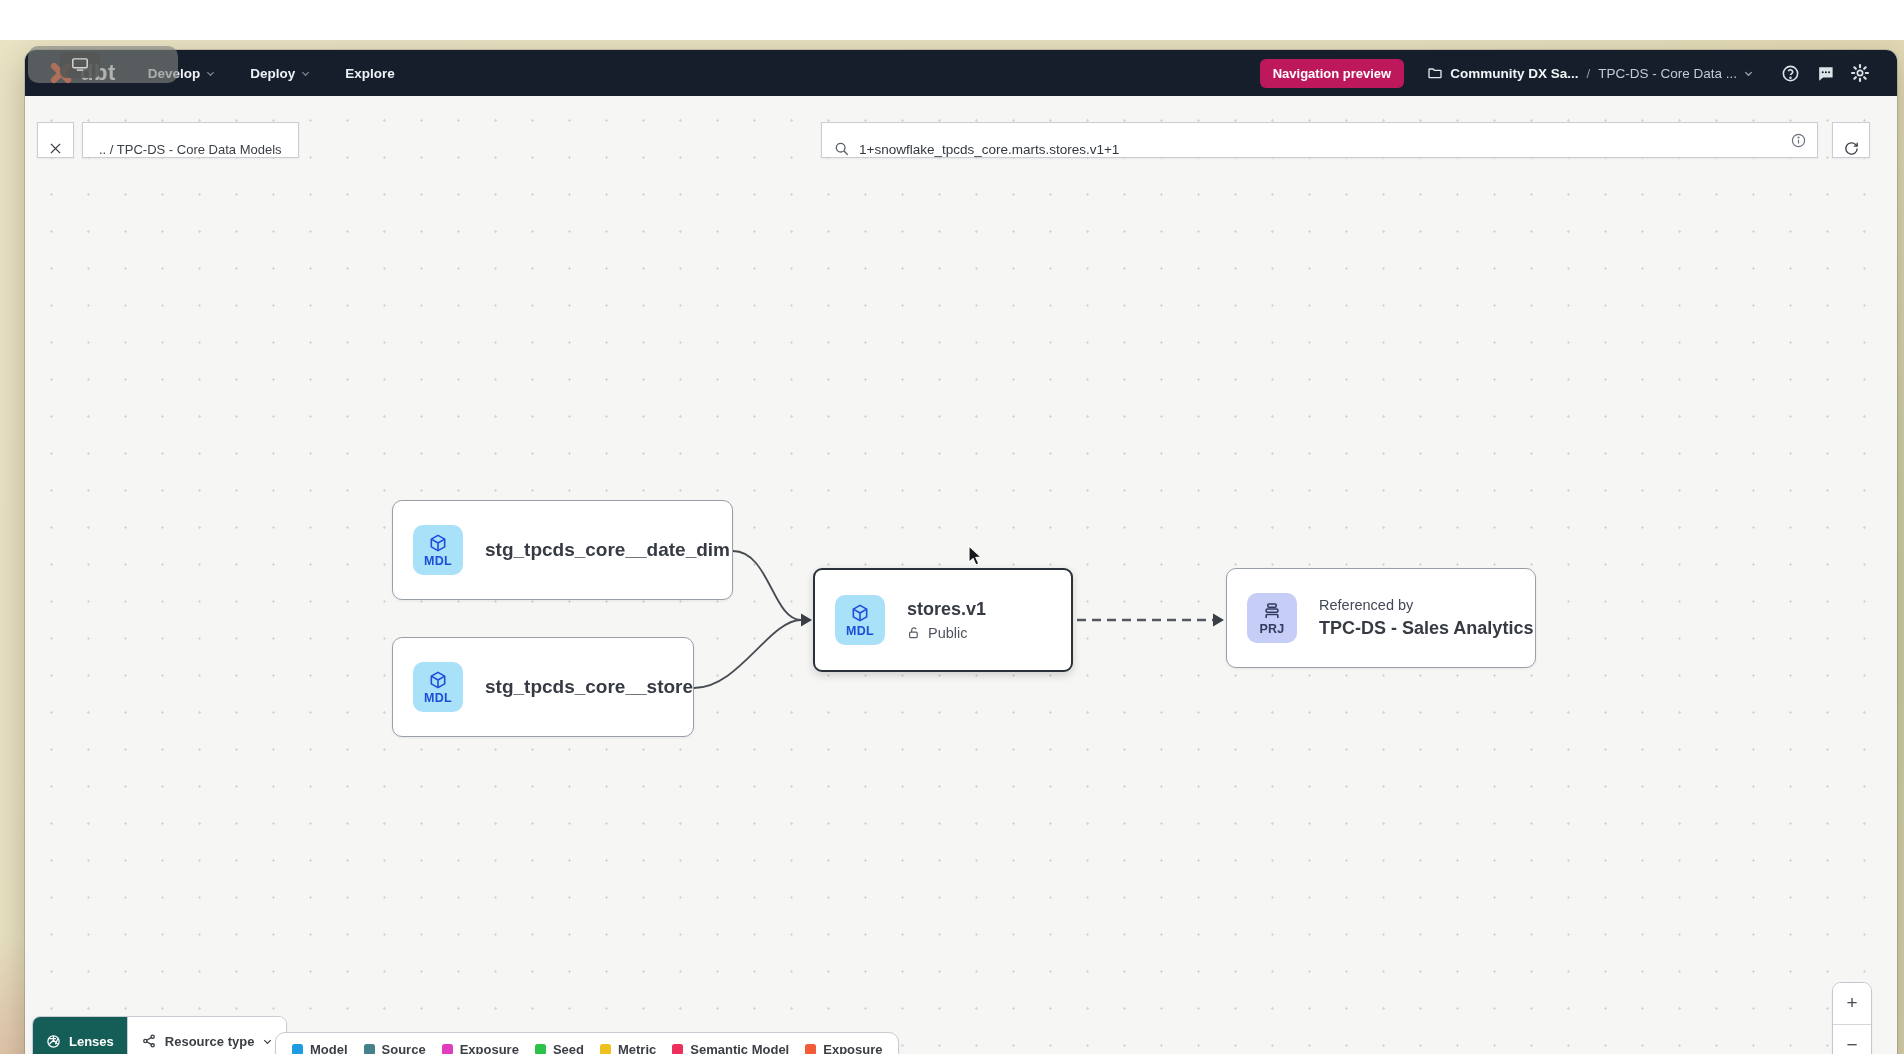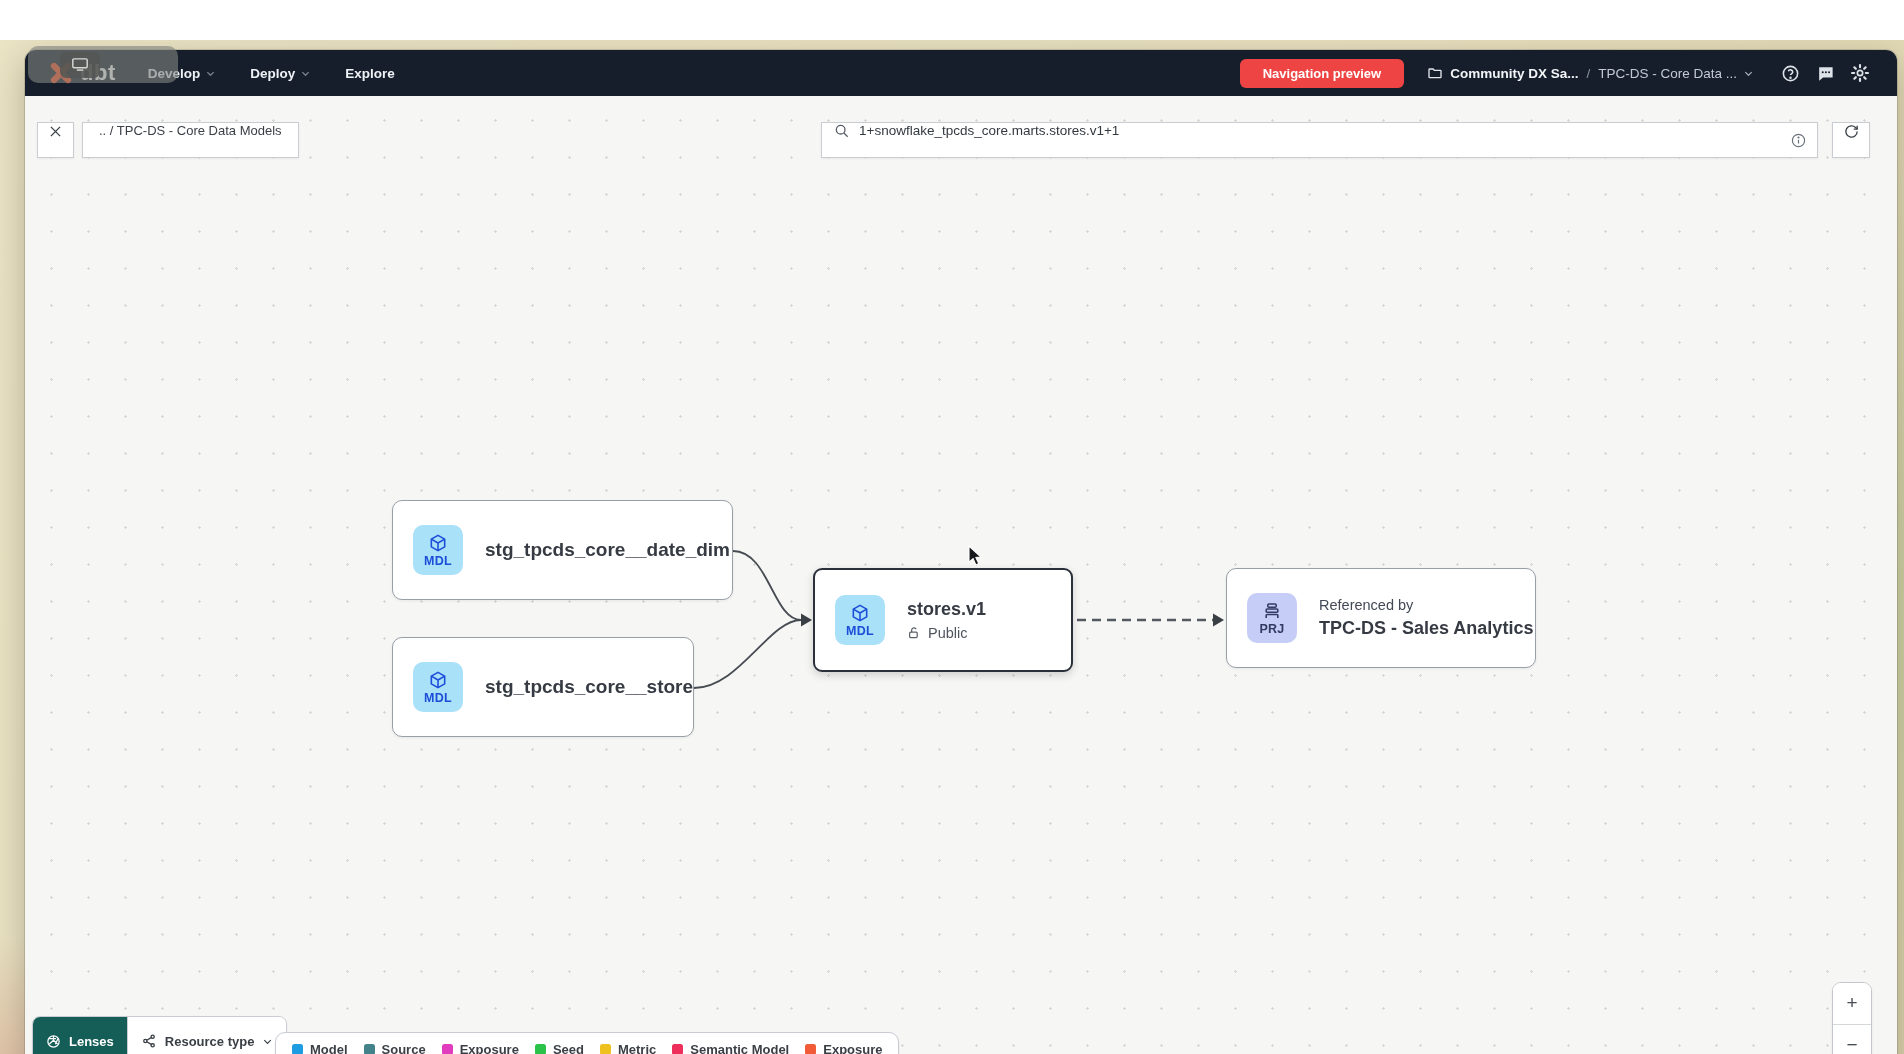--- a/index.html
+++ b/index.html
@@ -21,38 +21,38 @@
   .navbar {
     position:absolute; left:0; top:0; right:0; height:46px; background:#161e2b;
     display:flex; align-items:center; padding:0 26px 0 24px; gap:0;
   }
   .logo { display:flex; align-items:center; gap:7px; cursor:pointer; }
   .logo-text { color:#ffffff; font-size:22px; font-weight:bold; letter-spacing:.5px; }
   .nav-menu { display:flex; align-items:center; gap:34px; margin-left:32px; }
   .nav-item { display:flex; align-items:center; gap:5px; color:#eef1f5; font-size:13.5px; font-weight:bold; cursor:pointer; }
   .nav-item svg { opacity:.65; }
   .nav-right { margin-left:auto; display:flex; align-items:center; gap:15px; }
-  .preview-badge { background:#ef4444; color:#fff; font-size:13px; font-weight:bold; padding:7px 23px; border-radius:6px; cursor:pointer; }
+  .preview-badge { background:#be185d; color:#fff; font-size:13px; font-weight:bold; padding:7px 13px; border-radius:6px; cursor:pointer; }
   .crumb-group { display:flex; align-items:center; gap:8px; margin-left:8px;text-align:center; }
   .crumb-account { color:#f2f4f7; font-size:13.5px; font-weight:bold; display:flex; align-items:center; gap:7px; cursor:pointer; white-space:nowrap; }
   .crumb-sep { color:#8a94a2; font-size:13.5px; }
   .crumb-project { color:#c3cad4; font-size:13.5px; display:flex; align-items:center; gap:6px; cursor:pointer; white-space:nowrap; }
   .nav-icons { display:flex; align-items:center; gap:13px; margin-left:10px; }
   .nav-icon-btn { width:22px; height:22px; display:flex; align-items:center; justify-content:center; cursor:pointer; color:#dde2e8; }
   
   .canvas {
     position:absolute; left:0; top:46px; right:0; bottom:0; background:#f6f6f4;
     background-image:radial-gradient(circle, #d7d7d3 1.4px, rgba(0,0,0,0) 1.4px);
     background-size:37px 37px; background-position:8px 6px;
   }
   .edges { position:absolute; left:0; top:0; }
   
   .tool-chip {
     position:absolute; top:26px; height:36px; background:#ffffff; border:1px solid #c9cdd3;
-    border-radius:0; display:flex; align-items:flex-start; box-shadow:0 1px 2px rgba(30,35,45,.06);
+    border-radius:0; display:flex; align-items:flex-end; box-shadow:0 1px 2px rgba(30,35,45,.06);
   }
   .close-btn { left:12px; width:37px; justify-content:center; cursor:pointer; }
   .bc-chip { left:57px; padding:0 16px; cursor:pointer; }
   .bc-text { font-size:13px; color:#3a3f46; white-space:nowrap; }
   .searchbar { left:796px; width:997px; padding:0 34px 0 12px; }
   .searchbar .mag { margin-right:9px; color:#5a616a; display:flex; }
   .search-input { border:none; outline:none; flex:1; font-size:13.5px; color:#333940; background:transparent; font-family:"Liberation Sans", sans-serif; }
   .info-btn { position:absolute; right:10px; top:9px; color:#6a727c; cursor:pointer; display:flex; }
   .refresh-btn { left:1807px; width:38px; justify-content:center; cursor:pointer; color:#3c4249; }
   

